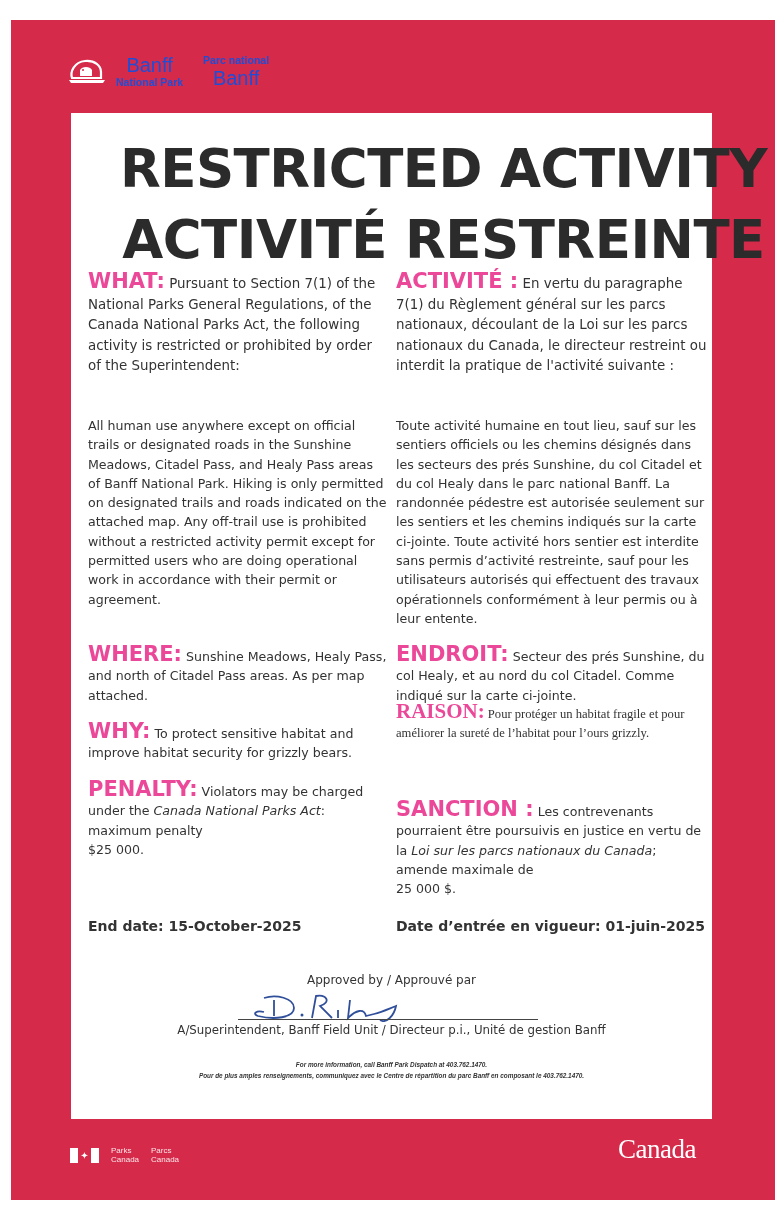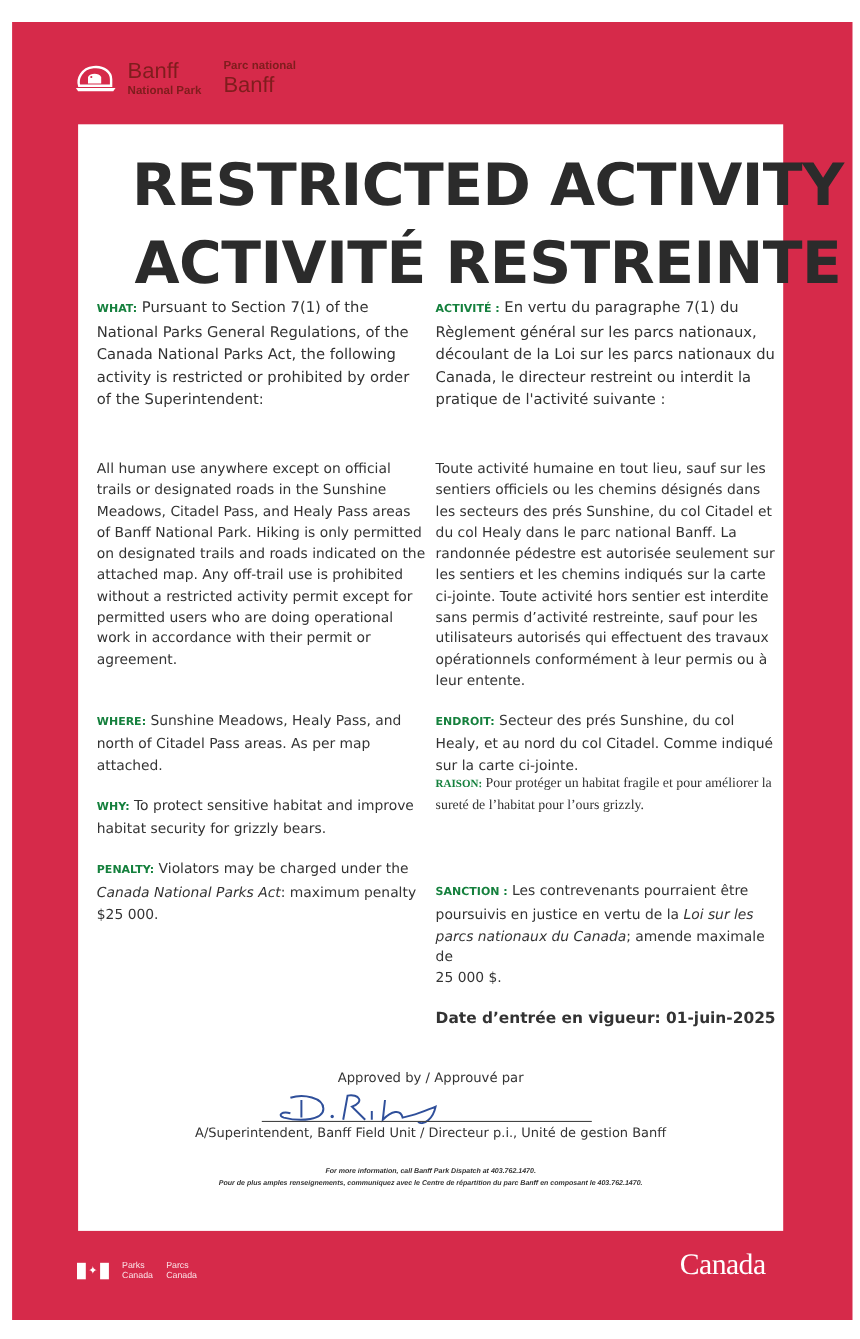--- a/index.html
+++ b/index.html
@@ -8,21 +8,21 @@
       font-family: "Liberation Sans", sans-serif; color: #333333;
     }
     .frame {
       position: absolute; left: 11px; top: 20px; width: 764px; height: 1180px;
       background: #d62a4a;
     }
     .panel {
       position: absolute; left: 71px; top: 113px; width: 641px; height: 1006px;
       background: #ffffff;
     }
-    .logo { position: absolute; left: 68px; top: 55px; display: flex; align-items: center; color: #7f1d1d; }
+    .logo { position: absolute; left: 68px; top: 55px; display: flex; align-items: center; color: #1d4ed8; text-align: center; }
     .beaver {
       width: 38px; height: 30px; margin-right: 10px;
     }
     .brand-en { margin-right: 20px; line-height: 1; }
     .brand-en .big, .brand-fr .big { font-size: 20px; font-weight: normal; display:block; }
     .brand-en .small, .brand-fr .small { font-size: 10.5px; font-weight: bold; display:block; }
     .brand-en .small { margin-top: 2px; }
     .brand-fr { line-height: 1; }
     .brand-fr .small { margin-bottom: 2px; }
 
@@ -30,21 +30,21 @@
       position: absolute; left: 71px; width: 745px; text-align: center;
       font-family: "DejaVu Sans", sans-serif; font-weight: bold; font-size: 53px;
       color: #2b2b2b; letter-spacing: -0.5px; line-height: 1;
     }
     .title.t1 { top: 142px; }
     .title.t2 { top: 213px; }
 
     .col { position: absolute; font-family: "DejaVu Sans", sans-serif; font-size: 13.4px; line-height: 20.5px; color: #333; }
     .col.left { left: 88px; width: 300px; }
     .col.right { left: 396px; width: 312px; }
-    .lbl { font-weight: bold; font-size: 10px; color: #15803d; }
+    .lbl { font-weight: bold; font-size: 21px; color: #ec4899; }
     .body { font-size: 12.6px; line-height: 19.3px; }
     em { font-style: italic; }
     .dates { font-weight: bold; font-size: 14px; line-height: 20px; color: #333; }
 
     .approved { position: absolute; left: 71px; width: 641px; top: 973px; text-align: center; font-size: 12px; font-family: "DejaVu Sans", sans-serif; color:#333; }
     .sig { position: absolute; left: 246px; top: 990px; width: 300px; height: 32px; }
     .sigline { position: absolute; left: 238px; top: 1019px; width: 300px; height: 1px; background: #444; }
     .title-role { position: absolute; left: 71px; width: 641px; top: 1023px; text-align: center; font-size: 11.8px; font-family: "DejaVu Sans", sans-serif; color:#333; }
     .info { position: absolute; left: 71px; width: 641px; text-align: center; font-size: 6.4px; font-style: italic; font-weight: bold; color: #333; }
     .info.i1 { top: 1061px; }
@@ -117,20 +117,21 @@
   <span>Violators may be charged under the </span><em>Canada National Parks Act</em><span>: maximum penalty</span><br>
   <span>$25 000.</span>
 </div>
 <div class="col right body" style="top:800px;">
   <span class="lbl">SANCTION :</span>
   <span>Les contrevenants pourraient être poursuivis en justice en vertu de la </span><em>Loi sur les parcs nationaux du Canada</em><span>; amende maximale de</span><br>
   <span>25 000 $.</span>
 </div>
 
 <div class="col left dates" style="top:916px;">
+  <div>End date: 15-October-2025</div>
 </div>
 <div class="col right dates" style="top:916px;">
   <div>Date d’entrée en vigueur: 01-juin-2025</div>
 </div>
 
 <div class="approved">Approved by / Approuvé par</div>
 <svg class="sig" viewBox="0 0 300 32">
   <path d="M18 8 C30 4 48 8 48 18 C48 28 28 30 12 26 C6 24 10 20 18 22" fill="none" stroke="#2f4f9a" stroke-width="1.8"></path>
   <path d="M28 10 L28 26" stroke="#2f4f9a" stroke-width="1.8"></path>
   <circle cx="56" cy="25" r="1.5" fill="#2f4f9a"></circle>

